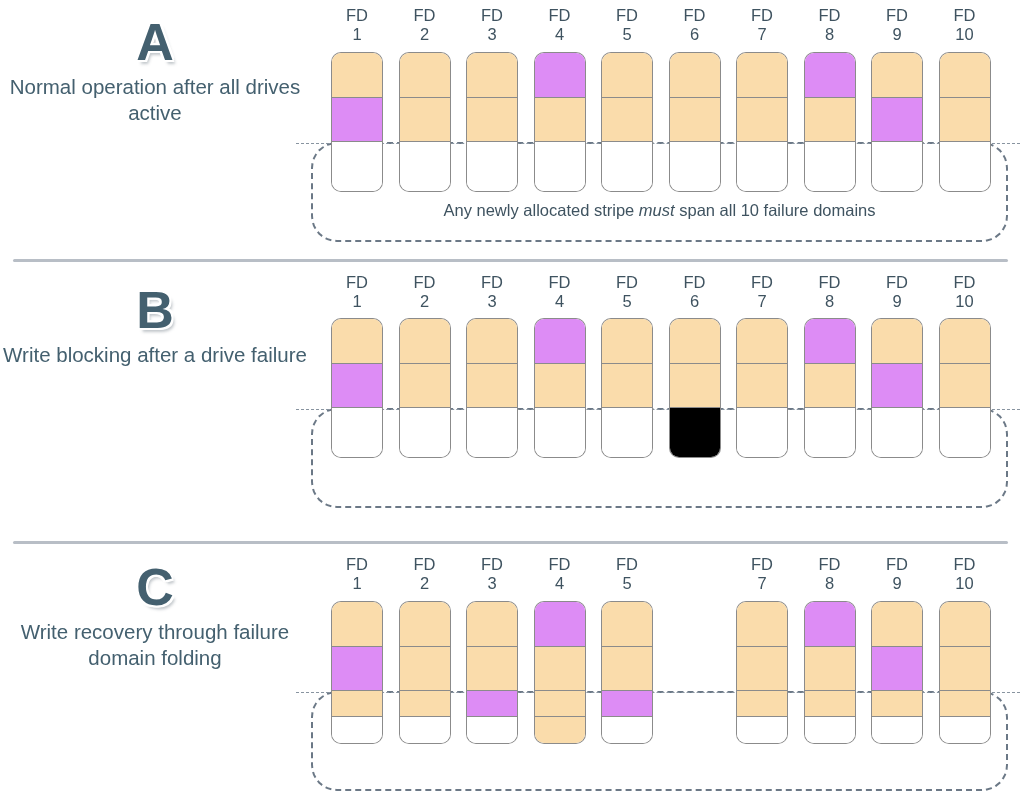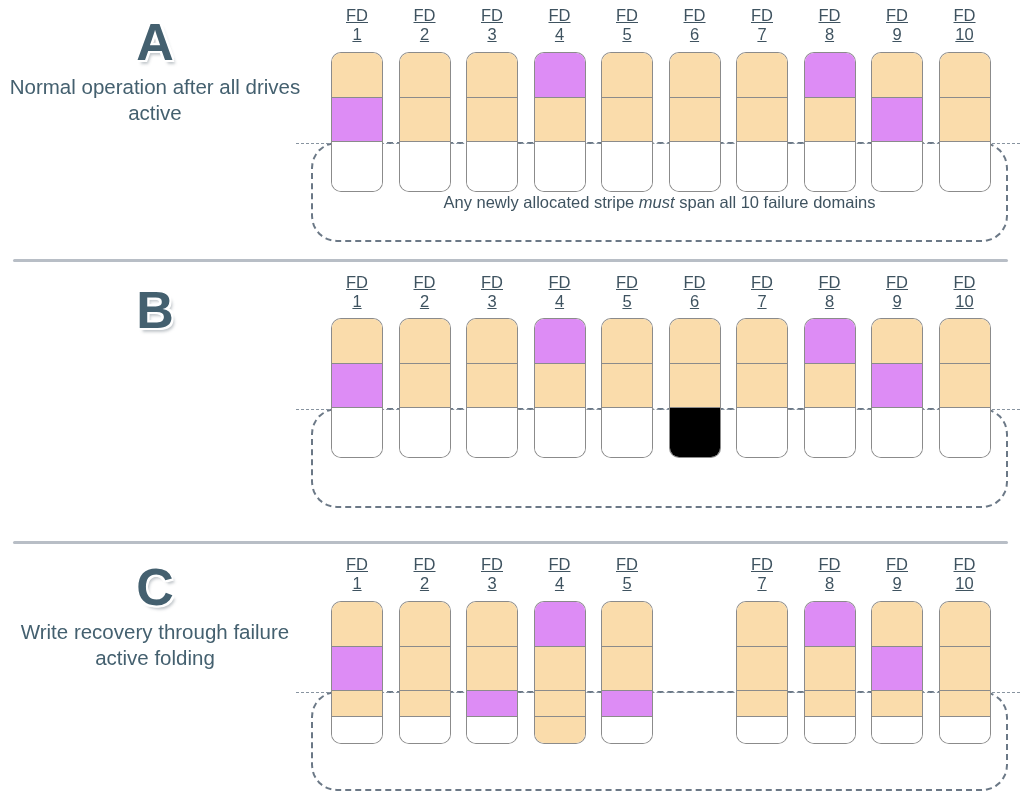--- a/index.html
+++ b/index.html
@@ -71,21 +71,20 @@
 
   
   .columns {
     position: absolute;
     top: 0;
     left: 0;
   }
   .col {
     position: absolute;
     width: 50px;
-    text-decoration: underline;
   }
   .col-header {
     font-size: 16.5px;
     line-height: 1.18;
     text-align: center;
     color: #3f5360;
     white-space: pre-line;
   }
   .stack {
     position: relative;
@@ -226,26 +225,27 @@
         <div class="col-header">FD
 10</div>
         <div class="stack" style="margin-top: 8px;">
           <div class="cell orange" style="height: 45px;"></div>
           <div class="cell orange" style="height: 44px;"></div>
           <div class="cell white" style="height: 49px;"></div>
         </div>
       </div>
     </div>
 
-  <div class="inner-caption" style="left:311px; top:191px; width:697px;">Any newly allocated stripe <em>must</em> span all 10 failure domains</div>
+  <div class="inner-caption" style="left:311px; top:199px; width:697px;">Any newly allocated stripe <em>must</em> span all 10 failure domains</div>
 </div>
 
 <div class="panel" id="panel-B">
   <div class="caption-block" style="top:22px;">
     <div class="panel-letter">B</div>
+    <div class="panel-desc">Write blocking after a drive failure</div>
   </div>
 
   <div class="dashed-box" style="left:311px; top:146px; width:697px; height:100px;"></div>
 
   <div class="guide-line" style="left:296px; top:147px; width:724px;"></div>
 
   <div class="columns" id="cols-B">
       <div class="col" style="left: 332px; top: 11px;">
         <div class="col-header">FD
 1</div>
@@ -336,21 +336,21 @@
           <div class="cell white" style="height: 49px;"></div>
         </div>
       </div>
     </div>
 
 </div>
 
 <div class="panel" id="panel-C">
   <div class="caption-block" style="top:18px;">
     <div class="panel-letter">C</div>
-    <div class="panel-desc">Write recovery through failure active folding</div>
+    <div class="panel-desc">Write recovery through failure domain folding</div>
   </div>
 
   <div class="dashed-box" style="left:311px; top:148px; width:697px; height:100px;"></div>
 
   <div class="guide-line" style="left:296px; top:149px; width:724px;"></div>
 
   <div class="columns" id="cols-C">
       <div class="col" style="left: 332px; top: 12px;">
         <div class="col-header">FD
 1</div>

